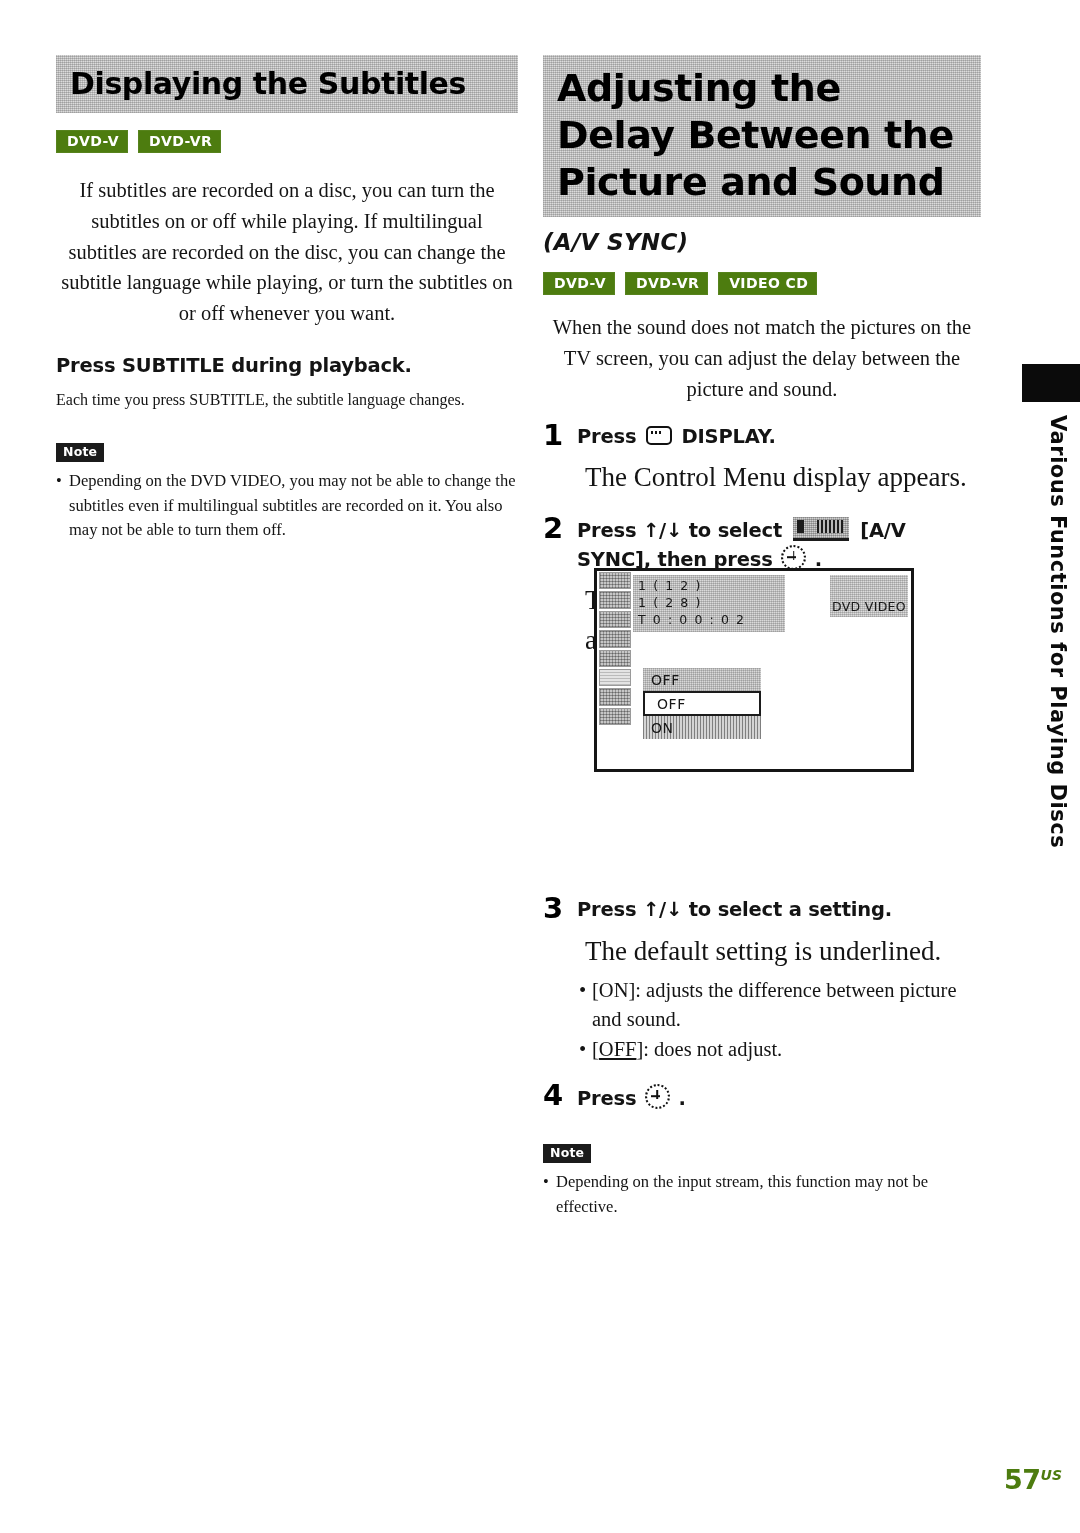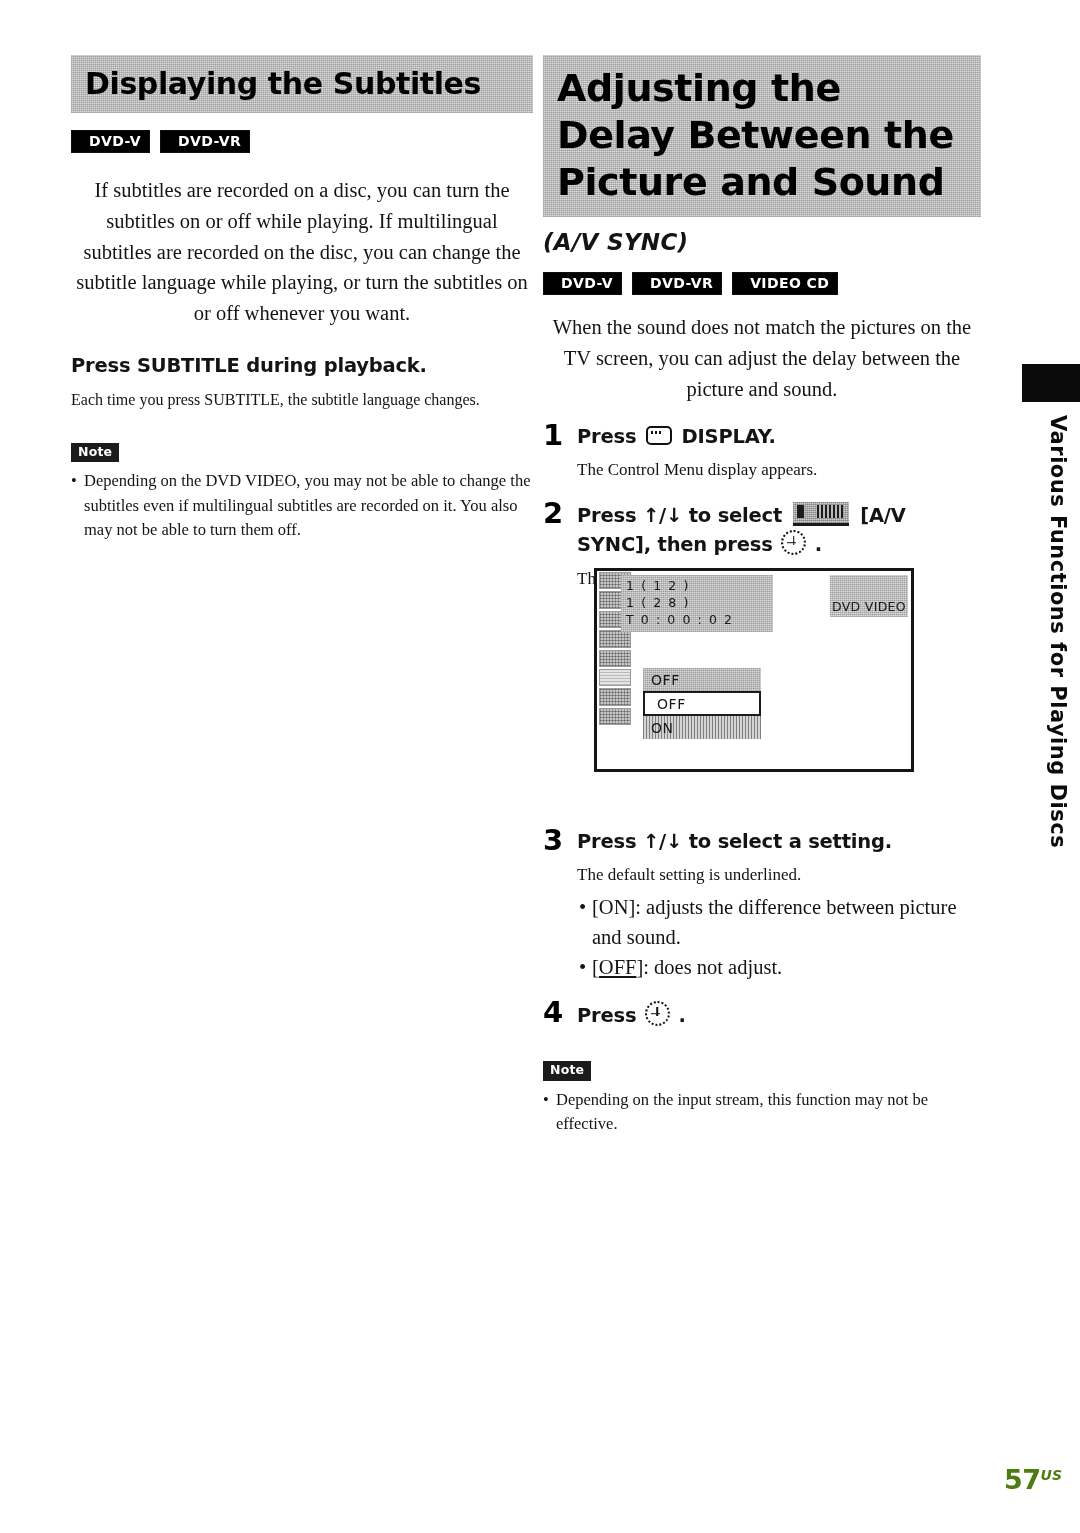--- a/index.html
+++ b/index.html
@@ -16,21 +16,21 @@
     overflow: hidden;
   }
 
   
   .page {
     position: absolute;
     inset: 0;
   }
   .col-left {
     position: absolute;
-    left: 71px;
+    left: 56px;
     top: 55px;
     width: 462px;
   }
   .col-right {
     position: absolute;
     left: 543px;
     top: 55px;
     width: 438px;
   }
 
@@ -57,27 +57,27 @@
 
   
   .badge-row {
     margin-top: 17px;
     display: flex;
     gap: 10px;
     align-items: center;
   }
   .disc-badge {
     display: inline-block;
-    background: #000000;
+    background: #4d7c0f;
     color: #fff;
     font-family: "DejaVu Sans", sans-serif;
     font-weight: bold;
     font-size: 14px;
     letter-spacing: .4px;
-    padding: 4px 9px 5px 18px;
+    padding: 4px 9px 5px 11px;
     line-height: 1;
     box-shadow: inset 0 0 0 1px rgba(255,255,255,.06);
   }
 
   
   .body-text {
     font-size: 20.5px;
     line-height: 1.50;
     margin: 22px 0 0 0;
     text-align: center;
@@ -156,23 +156,23 @@
   .step-body { flex: 1 1 auto; padding-top: 3px; }
   .step-head {
     font-family: "DejaVu Sans", sans-serif;
     font-weight: bold;
     font-size: 19.5px;
     line-height: 1.38;
     letter-spacing: -.2px;
     margin: 0;
   }
   .step-desc {
-    font-size: 17px;
+    font-size: 27px;
     line-height: 1.45;
-    margin: 8px 0 0 0;
+    margin: 8px 0 0 8px;
   }
   .step-bullets {
     margin: 5px 0 0 0;
     padding: 0;
     list-style: none;
     font-size: 20.5px;
     line-height: 1.45;
   }
   .step-bullets li {
     padding-left: 15px;
@@ -280,21 +280,21 @@
       #c6c6c6;
     border: 1px solid #9a9a9a;
   }
   .tv-iconcell.sel {
     background:
       repeating-linear-gradient(0deg, rgba(0,0,0,.18) 0 1px, rgba(0,0,0,0) 1px 3px),
       #e3e3e3;
   }
   .tv-statusbox {
     position: absolute;
-    left: 24px; top: 4px;
+    left: 36px; top: 4px;
     width: 152px;
     padding: 3px 5px 4px 5px;
     box-sizing: border-box;
     background:
       repeating-linear-gradient(0deg, rgba(0,0,0,.16) 0 1px, rgba(0,0,0,0) 1px 2px),
       repeating-linear-gradient(90deg, rgba(0,0,0,.12) 0 1px, rgba(0,0,0,0) 1px 2px),
       #dadada;
     font-family: "DejaVu Sans", sans-serif;
     font-size: 12.5px;
     line-height: 1.34;

